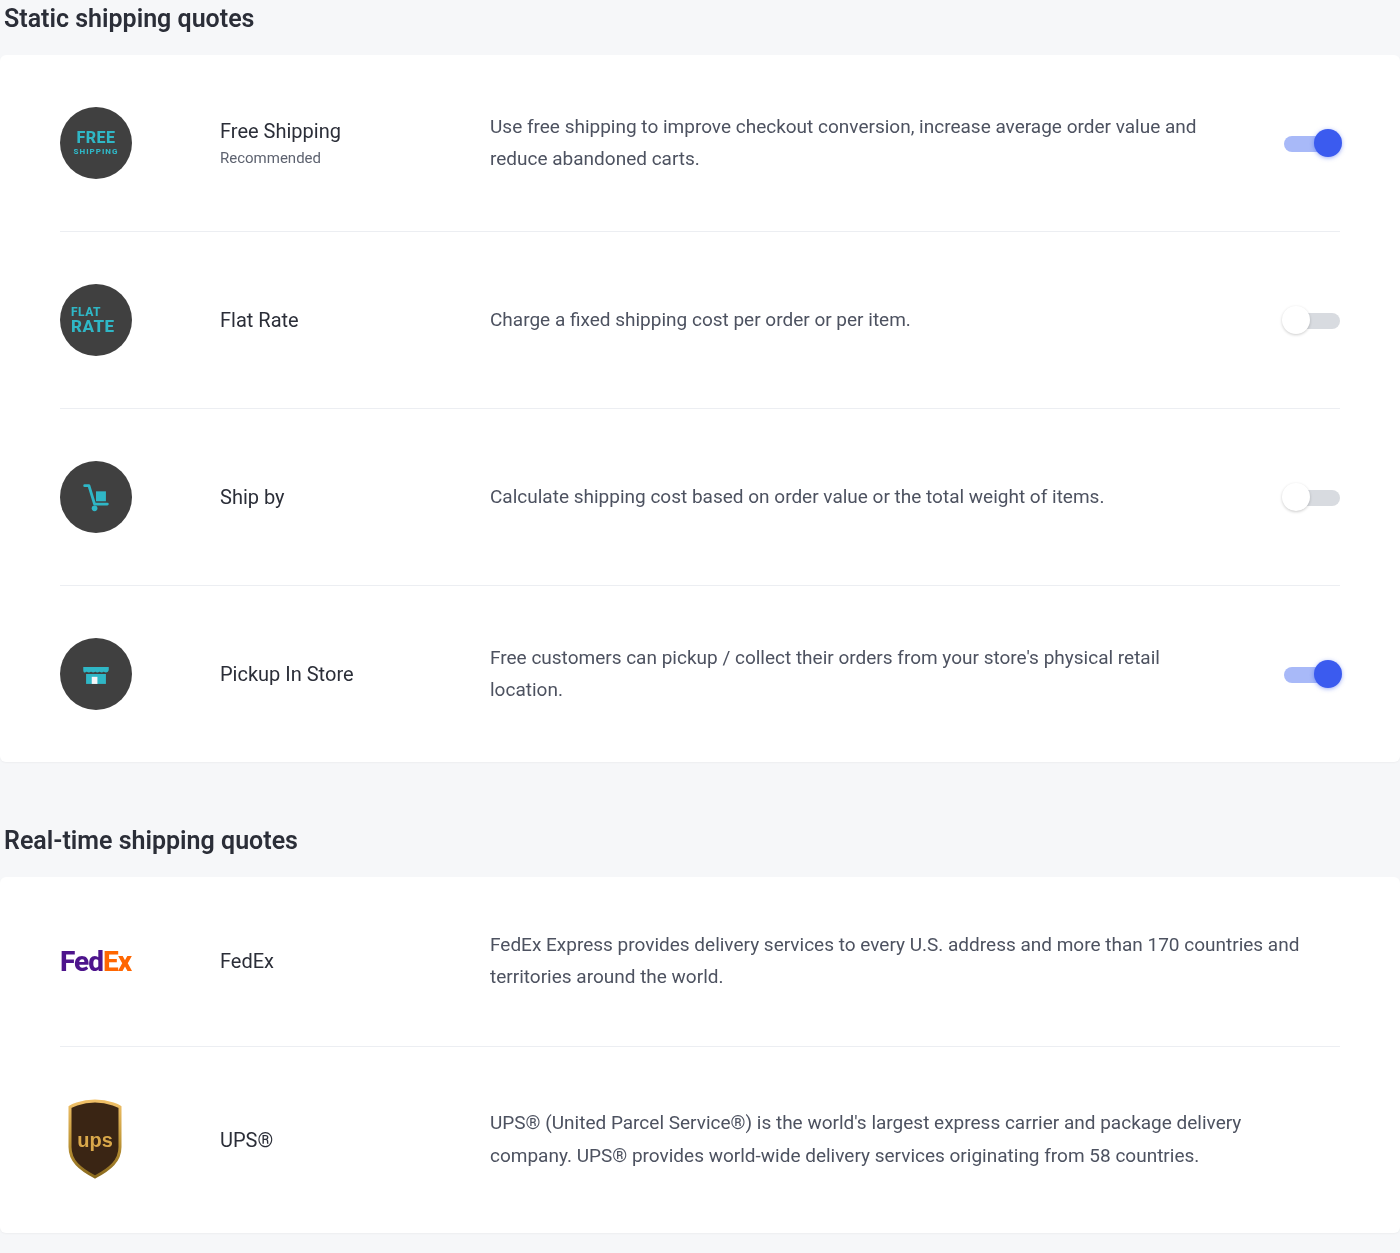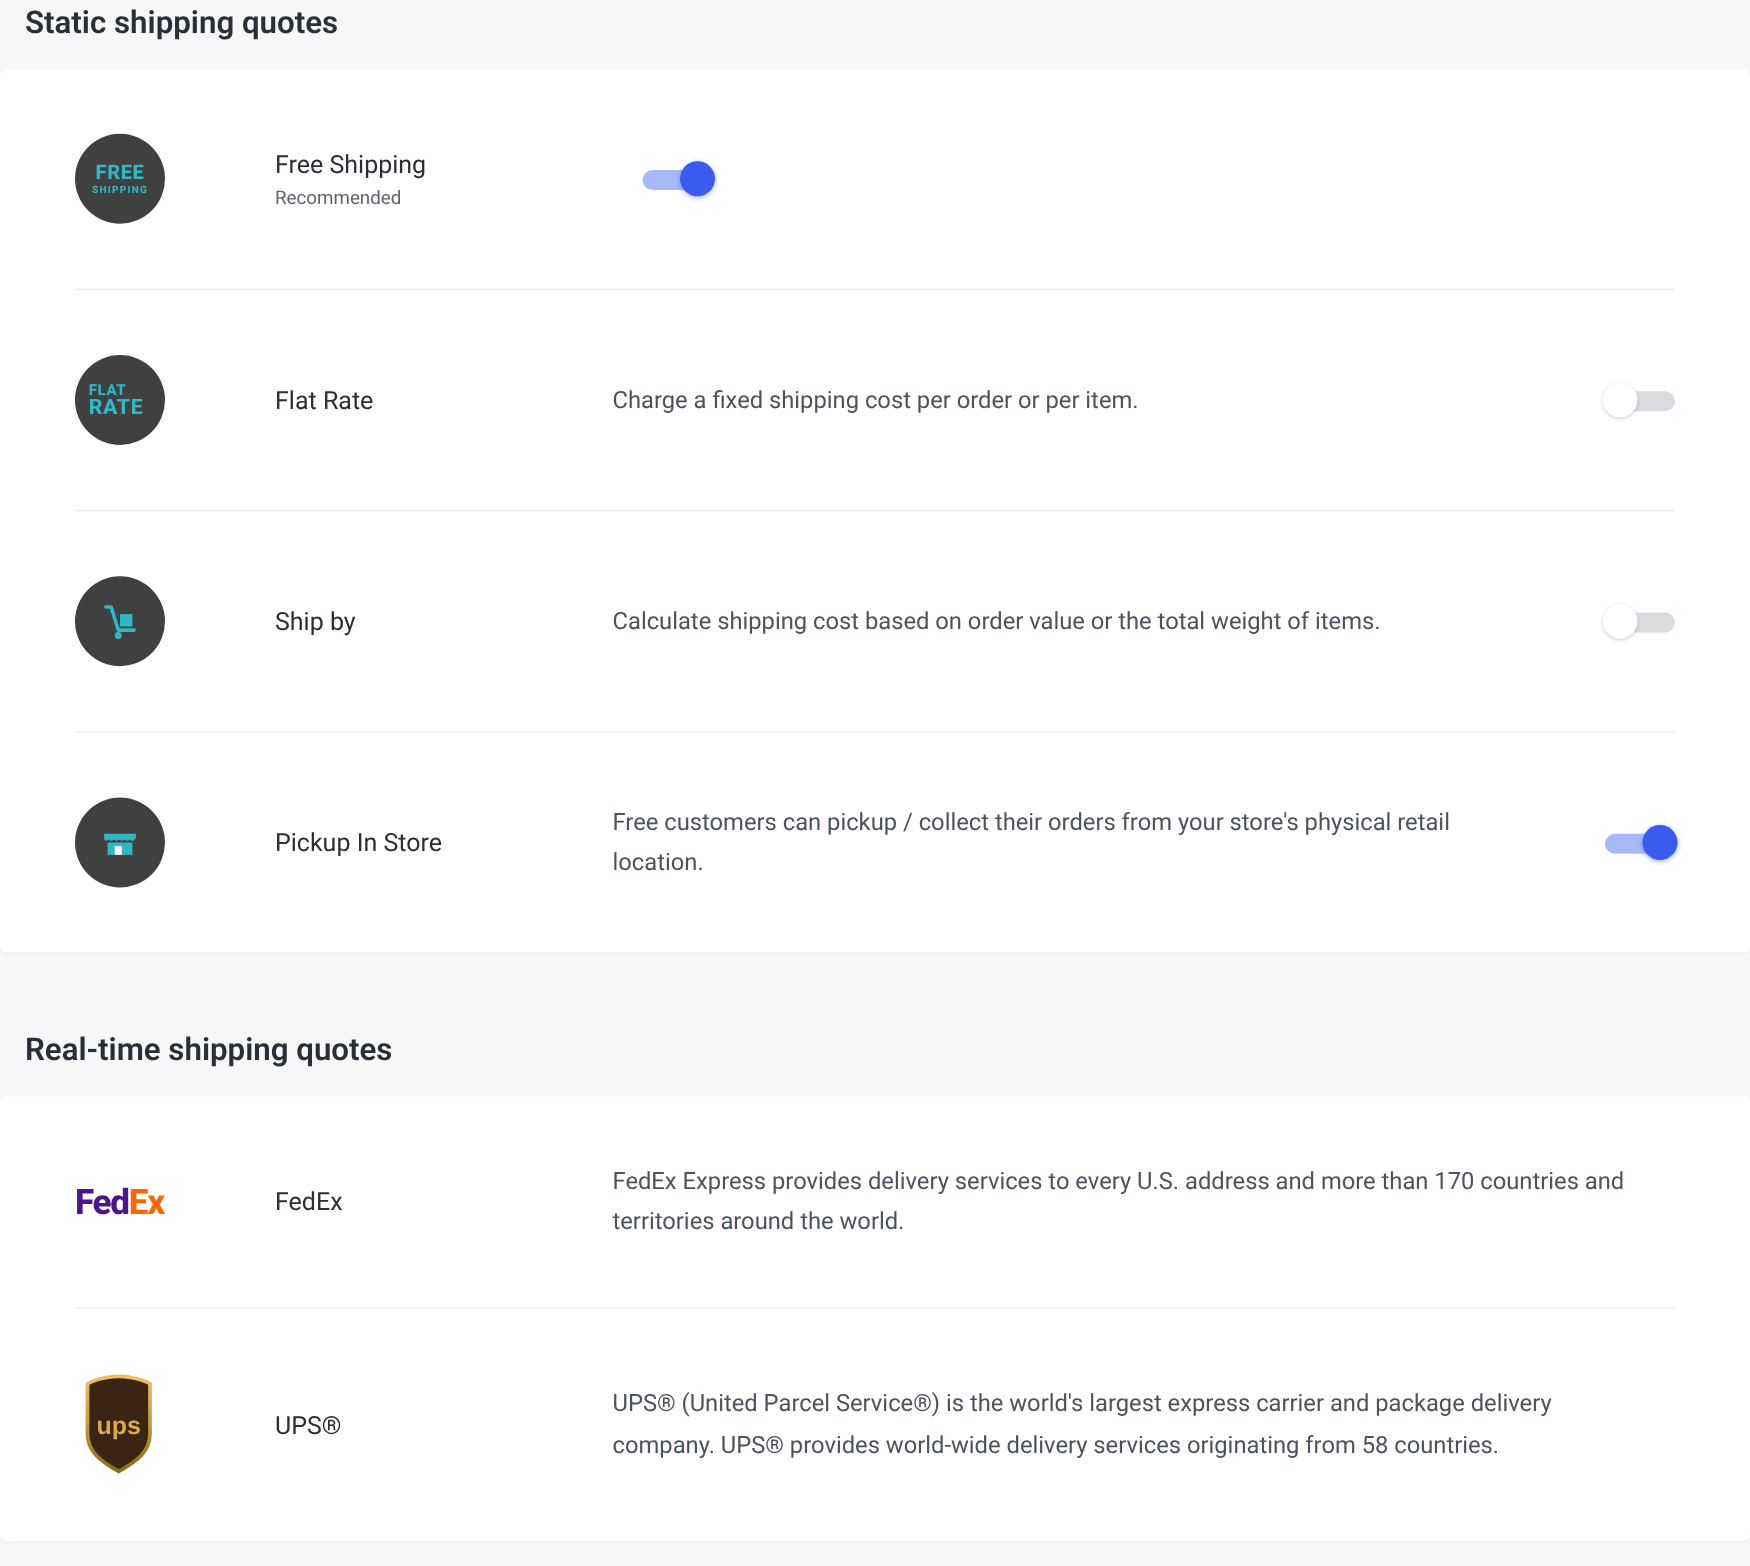--- a/index.html
+++ b/index.html
@@ -11,21 +11,21 @@
       font-family: -apple-system, BlinkMacSystemFont, "Segoe UI", Roboto, Helvetica, Arial, sans-serif;
       background: #f6f7f9;
       color: #313440;
       width: 1400px;
       padding: 0 0 40px 0;
     }
     .section-title {
       font-size: 25px;
       font-weight: 600;
       color: #2b2e38;
-      padding: 4px 0 22px 20px;
+      padding: 4px 0 22px 4px;
     }
     .card {
       background: #fff;
       border-radius: 6px;
       box-shadow: 0 1px 2px rgba(0,0,0,0.04);
       padding: 0 60px;
       margin-bottom: 60px;
     }
     .row {
       display: flex;
@@ -165,20 +165,21 @@
       <div class="icon-col">
         <div class="icon-circle">
           <span class="line1">FREE</span>
           <span class="line2">SHIPPING</span>
         </div>
       </div>
       <div class="name-col">
         <div class="name">Free Shipping</div>
         <div class="badge">Recommended</div>
       </div>
+      <div class="desc-col">Use free shipping to improve checkout conversion, increase average order value and reduce abandoned carts.</div>
       <div class="toggle-col">
         <div class="toggle on">
           <div class="toggle-track"></div>
           <div class="toggle-knob"></div>
         </div>
       </div>
     </div>
 
     <div class="row">
       <div class="icon-col">

